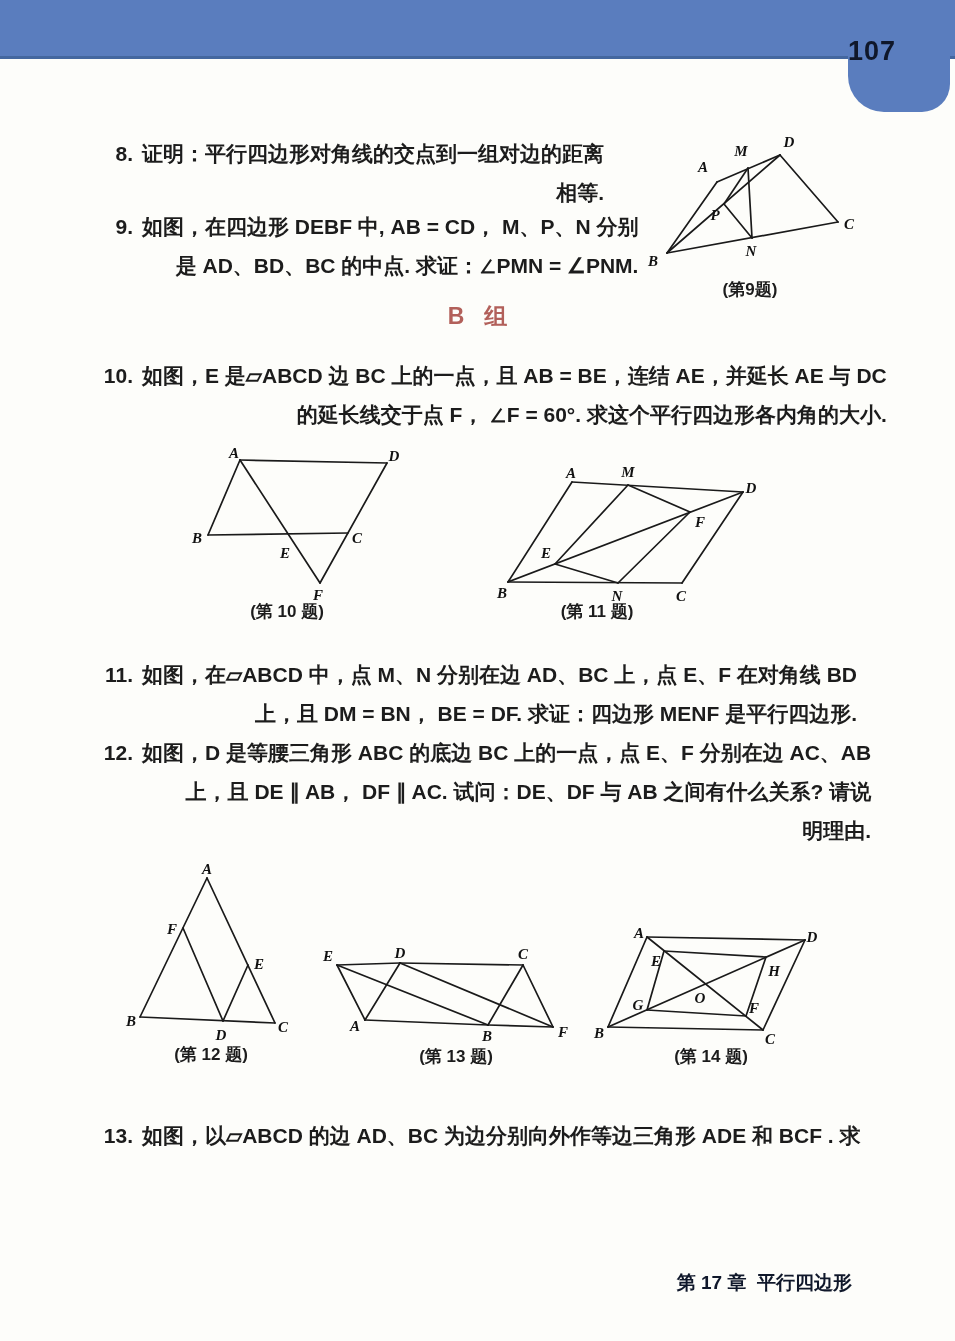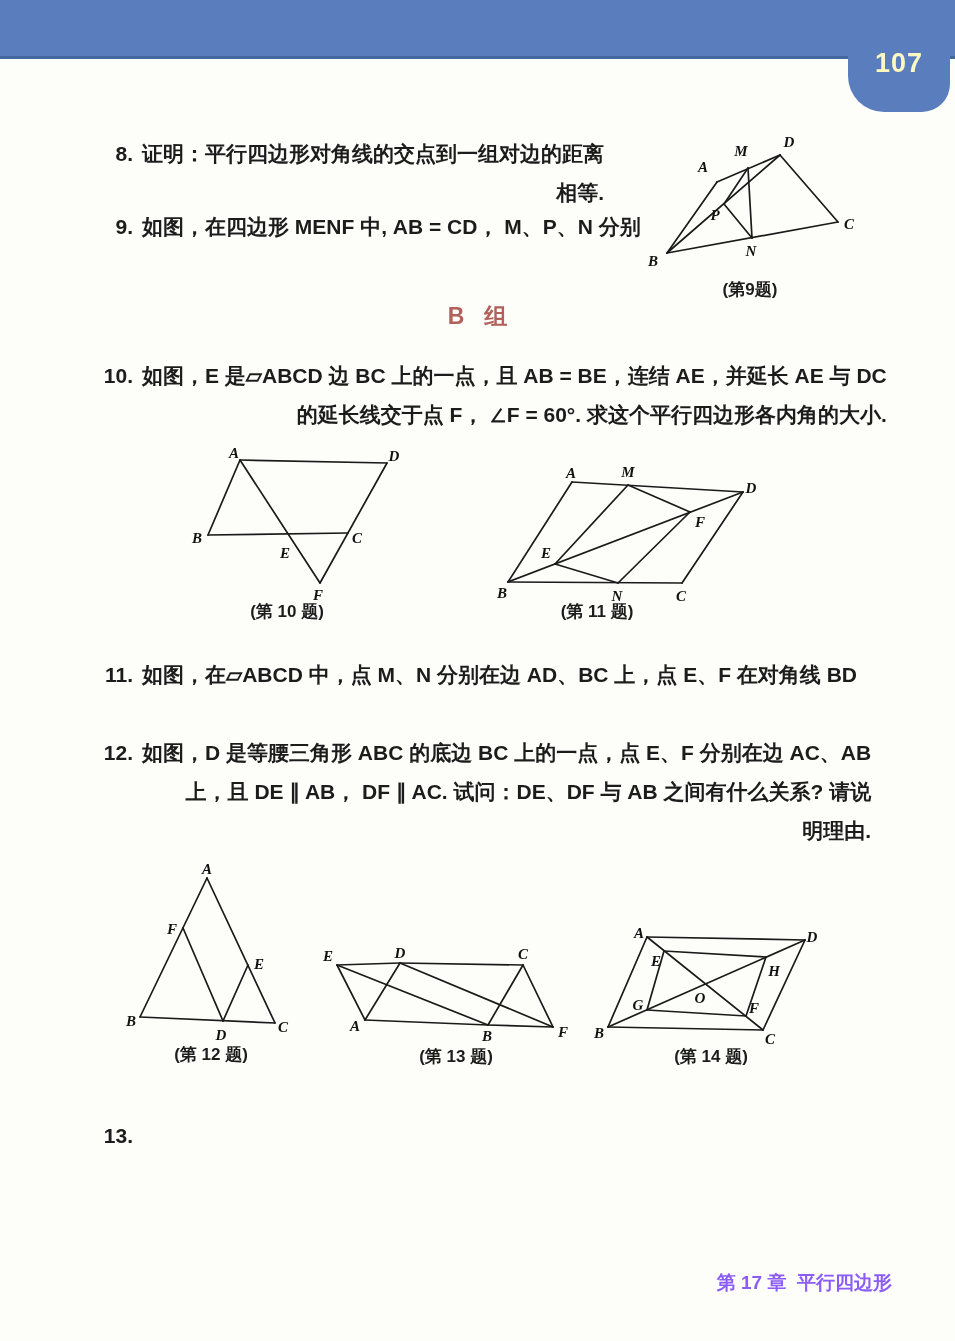--- a/index.html
+++ b/index.html
@@ -3,32 +3,32 @@
 <meta charset="utf-8">
 <style>
   html,body{margin:0;padding:0;background:#e8e8e8;}
   .sheet{
     position:relative;width:955px;height:1341px;background:#fdfdfa;
     font-family:"Liberation Sans", sans-serif;color:#1c1c1c;overflow:hidden;
     margin:0 auto;
   }
   .band{position:absolute;top:0;left:0;width:955px;height:56px;background:#5a7dbe;border-bottom:3px solid #44679f;}
   .tab{position:absolute;top:0;right:5px;width:102px;height:112px;background:#5a7dbe;border-radius:0 0 28px 36px;}
-  .pagenum{position:absolute;top:48px;left:0;width:100%;text-align:center;color:#fef9c3;
+  .pagenum{position:absolute;top:36px;left:0;width:100%;text-align:left;color:#0f172a;
     font-size:27px;font-weight:700;letter-spacing:1px;font-family:"Liberation Sans",sans-serif;}
   .prob{position:absolute;left:96px;display:flex;align-items:flex-start;font-size:21px;font-weight:600;line-height:39px;}
   .pnum{width:37px;text-align:right;margin-right:9px;font-weight:700;flex:none;}
   .plines div{white-space:nowrap;text-align:right;}
   .bsec{position:absolute;top:301px;left:0;width:955px;text-align:center;color:#b2605a;font-weight:700;font-size:23px;}
   .bsec .w{margin-left:20px;}
   .figcap{position:absolute;width:140px;text-align:center;font-size:17px;font-weight:700;white-space:nowrap;}
   svg.fig{position:absolute;overflow:visible;}
   svg.fig line{stroke:#1a1a1a;stroke-width:1.7;stroke-linecap:round;}
   svg.fig text{font-family:"Liberation Serif",serif;font-style:italic;font-weight:700;font-size:15px;text-anchor:middle;fill:#111;}
-  .footer{position:absolute;top:1270px;left:0;width:852px;text-align:right;font-size:19px;font-weight:700;color:#8b5cf6;white-space:pre;padding-left:40px;}
+  .footer{position:absolute;top:1270px;left:0;width:852px;text-align:right;font-size:19px;font-weight:700;color:#0f172a;white-space:pre;}
 </style>
 </head>
 <body>
 
 <div class="sheet">
 
   <div class="band"></div>
   <div class="tab">
     <div class="pagenum">107</div>
   </div>
@@ -37,21 +37,22 @@
     <span class="pnum">8.</span>
     <div class="plines">
       <div>证明：平行四边形对角线的交点到一组对边的距离</div>
       <div>相等.</div>
     </div>
   </div>
 
   <div class="prob" style="top:207px">
     <span class="pnum">9.</span>
     <div class="plines">
-      <div>如图，在四边形 MENF 中, AB = CD， M、P、N 分别</div>
+      <div>如图，在四边形 DEBF 中, AB = CD， M、P、N 分别</div>
+      <div>是 AD、BD、BC 的中点. 求证：∠PMN = ∠PNM.</div>
     </div>
   </div>
 
   <svg class="fig" style="left:630px;top:128px;width:240px;height:190px" viewBox="630 128 240 190">
     <g>
       <line x1="717" y1="182" x2="667" y2="253"></line>
       <line x1="717" y1="182" x2="780" y2="155"></line>
       <line x1="780" y1="155" x2="838" y2="222"></line>
       <line x1="838" y1="222" x2="667" y2="253"></line>
       <line x1="667" y1="253" x2="780" y2="155"></line>
@@ -118,20 +119,21 @@
     <text x="502" y="598">B</text>
     <text x="617" y="601">N</text>
     <text x="681" y="601">C</text>
   </svg>
   <div class="figcap" style="left:527px;top:600px">(第 11 题)</div>
 
   <div class="prob" style="top:655px">
     <span class="pnum">11.</span>
     <div class="plines">
       <div>如图，在▱ABCD 中，点 M、N 分别在边 AD、BC 上，点 E、F 在对角线 BD</div>
+      <div>上，且 DM = BN， BE = DF. 求证：四边形 MENF 是平行四边形.</div>
     </div>
   </div>
 
   <div class="prob" style="top:733px">
     <span class="pnum">12.</span>
     <div class="plines">
       <div>如图，D 是等腰三角形 ABC 的底边 BC 上的一点，点 E、F 分别在边 AC、AB</div>
       <div>上，且 DE ∥ AB， DF ∥ AC. 试问：DE、DF 与 AB 之间有什么关系? 请说</div>
       <div>明理由.</div>
     </div>
@@ -197,19 +199,20 @@
     <text x="638" y="1010">G</text>
     <text x="754" y="1013">F</text>
     <text x="599" y="1038">B</text>
     <text x="770" y="1044">C</text>
   </svg>
   <div class="figcap" style="left:641px;top:1045px">(第 14 题)</div>
 
   <div class="prob" style="top:1116px">
     <span class="pnum">13.</span>
     <div class="plines">
+      <div>如图，以▱ABCD 的边 AD、BC 为边分别向外作等边三角形 ADE 和 BCF . 求</div>
     </div>
   </div>
 
 
   <div class="footer">第 17 章  平行四边形</div>
 
 </div>
 
 </body></html>

